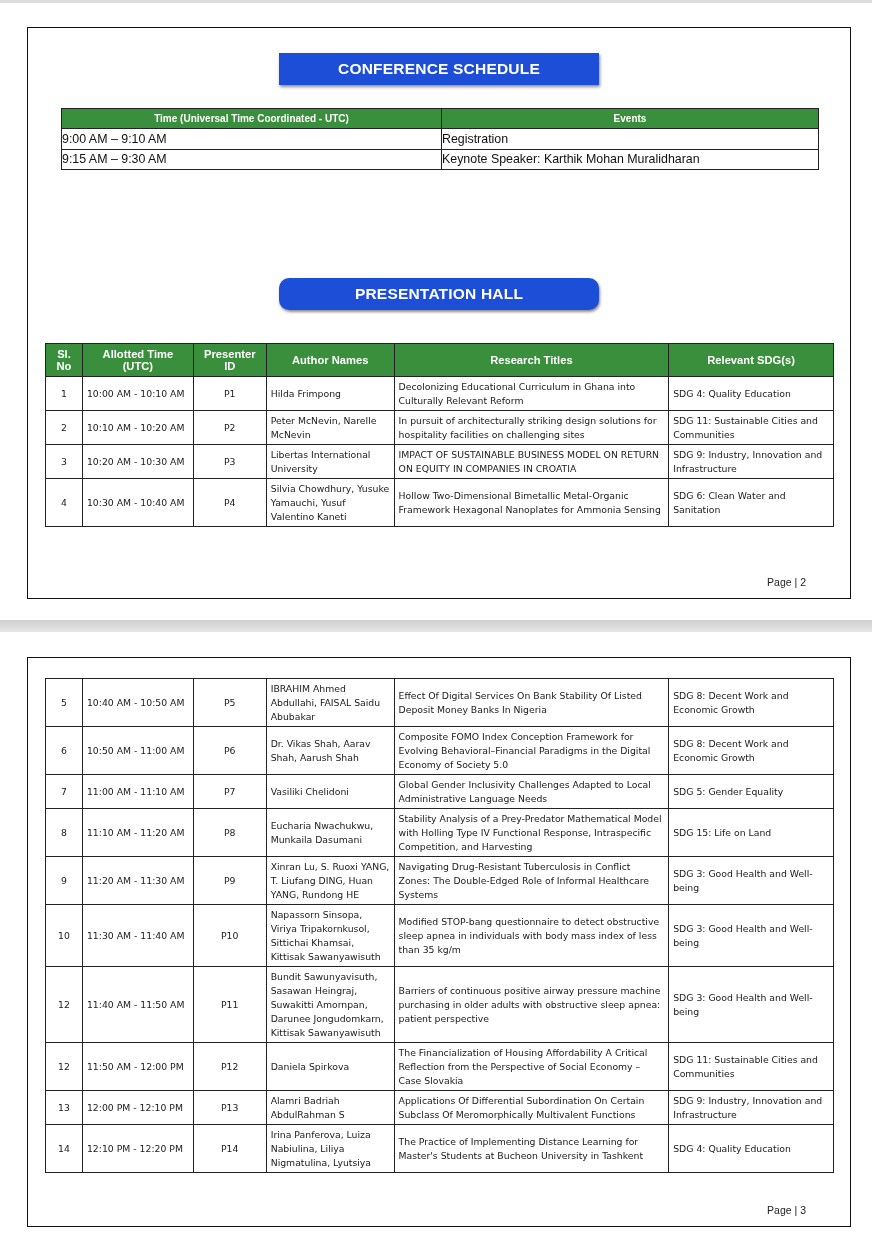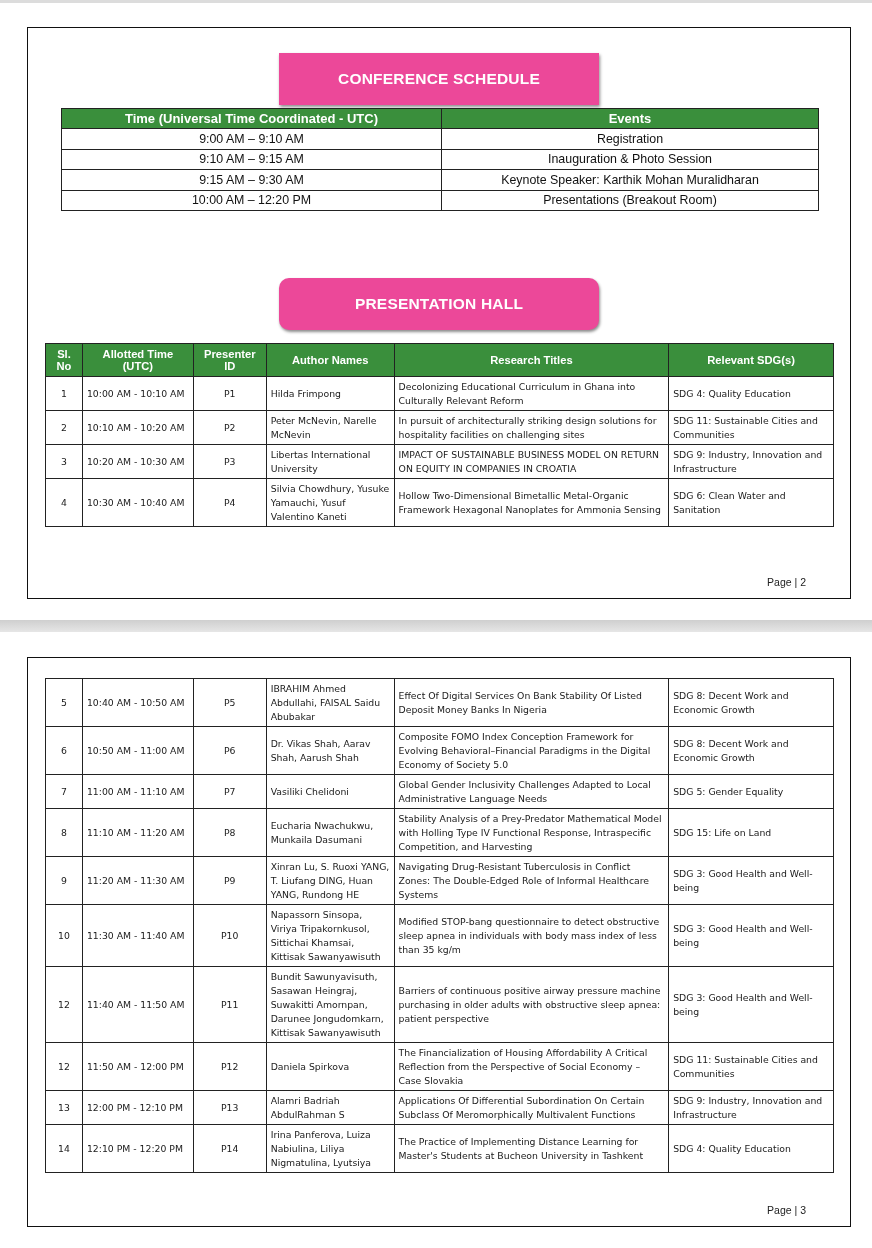--- a/index.html
+++ b/index.html
@@ -20,37 +20,37 @@
     background: linear-gradient(#cfcfcf, #e6e6e6);
   }
   .frame {
     position: absolute; left: 27px; width: 824px;
     border: 1.3px solid #111; box-sizing: border-box;
   }
   #frame1 { top: 24px; height: 572px; }
   #frame2 { top: 25px; height: 570px; }
 
   .banner {
-    position: absolute; left: 251px; width: 320px; height: 52px;
-    background: #ec4899; color: #fff;
+    position: absolute; left: 251px; width: 320px; height: 32px;
+    background: #1d4ed8; color: #fff;
     font-weight: bold; font-size: 15.5px; letter-spacing: 0.2px;
     display: flex; align-items: center; justify-content: center;
     box-shadow: 1px 2px 3px rgba(0,0,0,0.45);
   }
   #banner-schedule { top: 25px; }
   #banner-hall { top: 250px; border-radius: 10px; }
 
   table { border-collapse: collapse; position: absolute; }
   #schedule-table { left: 33px; top: 80px; width: 758px; font-size: 12.4px; color: #111; }
   #schedule-table th {
     background: #3a8f3c; color: #fff; font-weight: bold; height: 19px;
-    border: 1px solid #222; font-size: 13px; padding: 0;
+    border: 1px solid #222; font-size: 10px; padding: 0;
   }
   #schedule-table td {
-    border: 1px solid #222; height: 19.5px; text-align: center; padding: 0;
+    border: 1px solid #222; height: 19.5px; text-align: left; padding: 0;
   }
   #schedule-table col.c1 { width: 380px; }
 
   .pres-table { left: 17px; width: 789px; font-family: "DejaVu Sans", sans-serif; font-size: 9.3px; color: #1a1a1a; }
   .pres-table th {
     background: #3a8f3c; color: #fff; font-weight: bold;
     font-family: "Liberation Sans", sans-serif; font-size: 11.2px;
     border: 1px solid #222; padding: 1px 2px; line-height: 12px; height: 30px; margin-left: 44px;
   }
   .pres-table td {
@@ -89,30 +89,22 @@
           <th>Time (Universal Time Coordinated - UTC)</th>
           <th>Events</th>
         </tr>
       </thead>
       <tbody id="schedule-body">
           <tr>
             <td>9:00 AM – 9:10 AM</td>
             <td>Registration</td>
           </tr>
           <tr>
-            <td>9:10 AM – 9:15 AM</td>
-            <td>Inauguration &amp; Photo Session</td>
-          </tr>
-          <tr>
             <td>9:15 AM – 9:30 AM</td>
             <td>Keynote Speaker: Karthik Mohan Muralidharan</td>
-          </tr>
-          <tr>
-            <td>10:00 AM – 12:20 PM</td>
-            <td>Presentations (Breakout Room)</td>
           </tr>
         </tbody>
     </table>
 
     <div class="banner" id="banner-hall">PRESENTATION HALL</div>
 
     <table class="pres-table" id="pres-table-1">
       <colgroup>
           <col class="sl">
           <col class="time">

